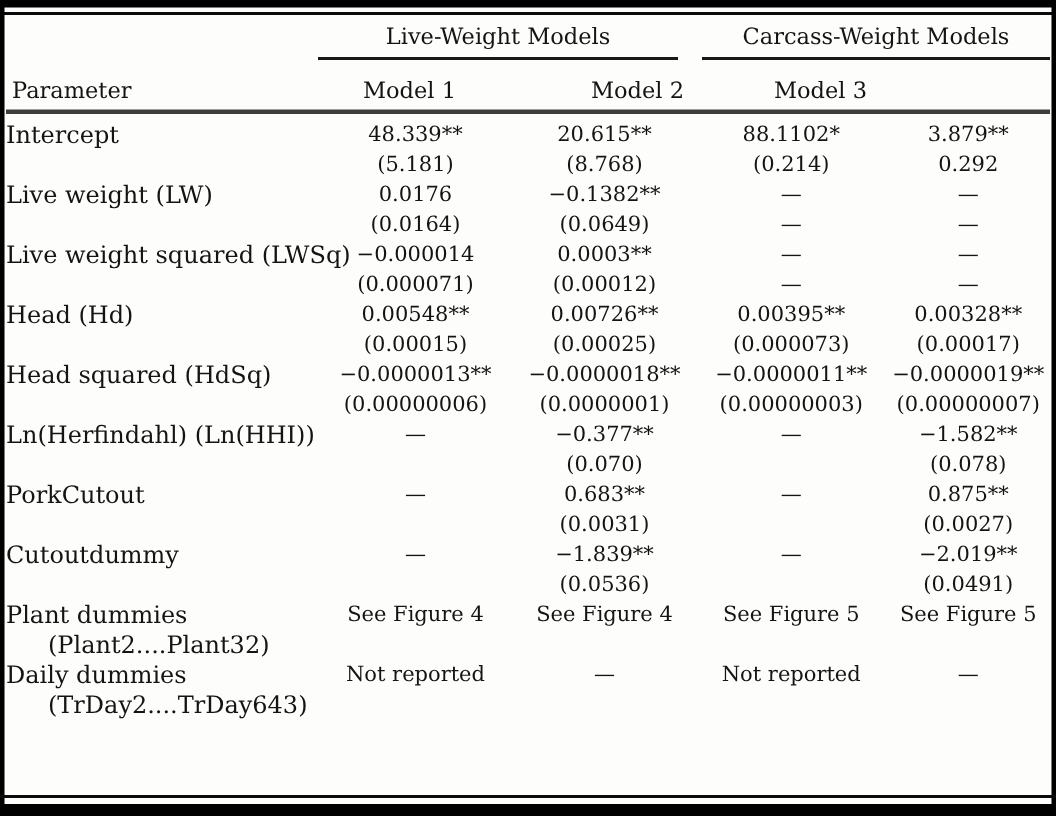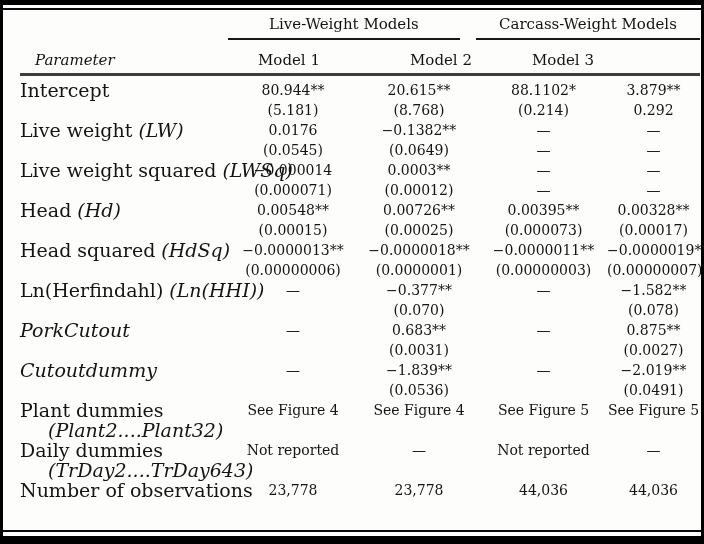--- a/index.html
+++ b/index.html
@@ -13,41 +13,41 @@
     box-sizing:border-box;
   }
   
   .frame-top-thick{position:absolute;top:0;left:0;right:0;height:5px;background:#000;}
   .frame-top-thin{position:absolute;top:8px;left:0;right:0;height:2px;background:#0a0a0a;}
   .frame-left{position:absolute;top:0;bottom:0;left:0;width:3px;background:#000;}
   .frame-right{position:absolute;top:0;bottom:0;right:0;width:3px;background:#000;}
   .frame-bottom-thin{position:absolute;bottom:12px;left:0;right:0;height:2px;background:#0a0a0a;}
   .frame-bottom-thick{position:absolute;bottom:0;left:0;right:0;height:8px;background:#000;}
 
-  .content{position:absolute;left:20px;right:4px;top:12px;}
+  .content{position:absolute;left:4px;right:4px;top:12px;}
 
   .group-row{display:flex;margin-left:208px;margin-top:3px;}
   .group{box-sizing:border-box;text-align:center;font-size:15px;line-height:19px;
          padding-bottom:4px;border-bottom:2px solid #181818;white-space:nowrap;}
   .group-live{width:240px;margin-right:16px;}
   .group-carcass{width:232px;}
 
   .models-row{display:flex;align-items:flex-end;height:29px;font-size:15px;padding-bottom:2px;}
   .mcol{box-sizing:border-box;padding-left:6px;white-space:nowrap;}
-  .c0{width:208px;padding-left:15px;font-style:italic;}
+  .c0{width:208px;padding-left:4px;}
   .c1{width:130px;margin-left:24px;}.c2{width:122px;margin-left:22px;}.c3{width:127px;}.c4{flex:1;}
 
   .thick-rule{height:3px;background:#3e3e3e;margin-top:2px;}
 
   table.results{width:100%;border-collapse:collapse;table-layout:fixed;
                 margin-top:4px;font-size:14px;line-height:20px;}
   td{vertical-align:top;padding:0;}
-  td.param-cell{text-align:left;font-size:19px;white-space:nowrap;overflow:visible;}
+  td.param-cell{text-align:left;font-size:16px;white-space:nowrap;overflow:visible;}
   td.val-cell{text-align:center;white-space:nowrap;overflow:visible;}
-  .it{font-style:italic;}
+  .it{}
   .sublabel{padding-left:28px;}
 </style>
 </head>
 <body>
 
 <div class="page">
 
   <div class="frame-top-thick"></div>
   <div class="frame-top-thin"></div>
   <div class="frame-left"></div>
@@ -82,21 +82,21 @@
           <col style="width:122px">
           <col style="width:127px">
           <col>
       </colgroup>
       <tbody>
           <tr>
             <td class="param-cell">
               <div><span>Intercept</span></div>
             </td>
             <td class="val-cell">
-              <div>80.944**</div>
+              <div>48.339**</div>
               <div>(5.181)</div>
             </td>
             <td class="val-cell">
               <div>20.615**</div>
               <div>(8.768)</div>
             </td>
             <td class="val-cell">
               <div>88.1102*</div>
               <div>(0.214)</div>
             </td>
@@ -104,21 +104,21 @@
               <div>3.879**</div>
               <div>0.292</div>
             </td>
           </tr>
           <tr>
             <td class="param-cell">
               <div><span>Live weight </span><span class="it">(LW)</span></div>
             </td>
             <td class="val-cell">
               <div>0.0176</div>
-              <div>(0.0545)</div>
+              <div>(0.0164)</div>
             </td>
             <td class="val-cell">
               <div>−0.1382**</div>
               <div>(0.0649)</div>
             </td>
             <td class="val-cell">
               <div>—</div>
               <div>—</div>
             </td>
             <td class="val-cell">
@@ -275,34 +275,17 @@
             <td class="val-cell">
               <div>—</div>
             </td>
             <td class="val-cell">
               <div>Not reported</div>
             </td>
             <td class="val-cell">
               <div>—</div>
             </td>
           </tr>
-          <tr>
-            <td class="param-cell">
-              <div><span>Number of observations</span></div>
-            </td>
-            <td class="val-cell">
-              <div>23,778</div>
-            </td>
-            <td class="val-cell">
-              <div>23,778</div>
-            </td>
-            <td class="val-cell">
-              <div>44,036</div>
-            </td>
-            <td class="val-cell">
-              <div>44,036</div>
-            </td>
-          </tr>
         </tbody>
     </table>
 
   </div>
 </div>
 
 </body></html>

